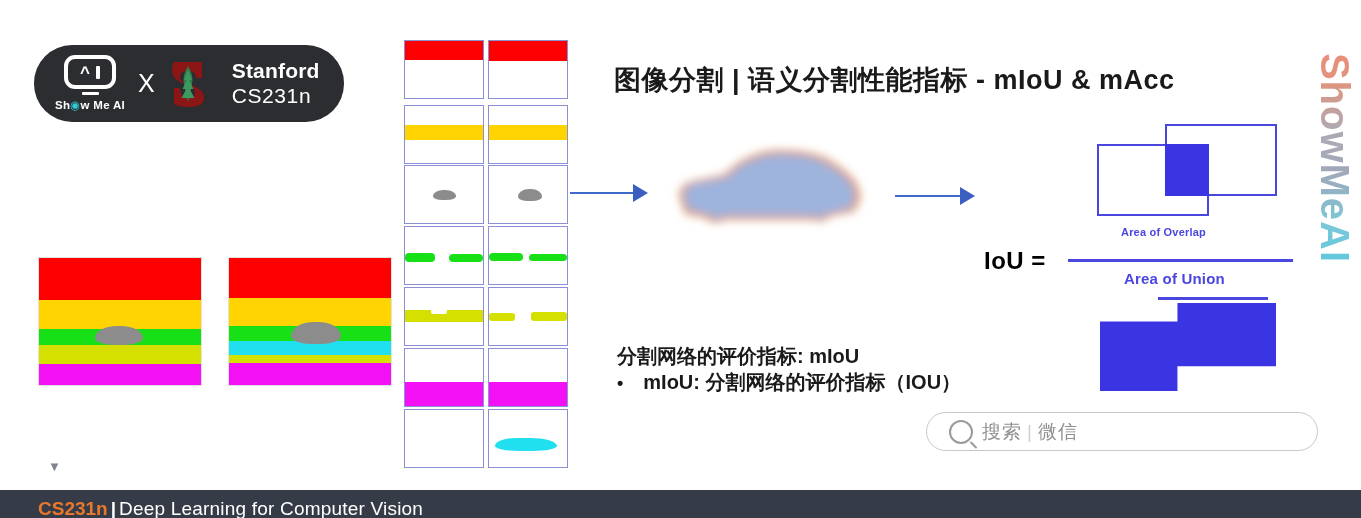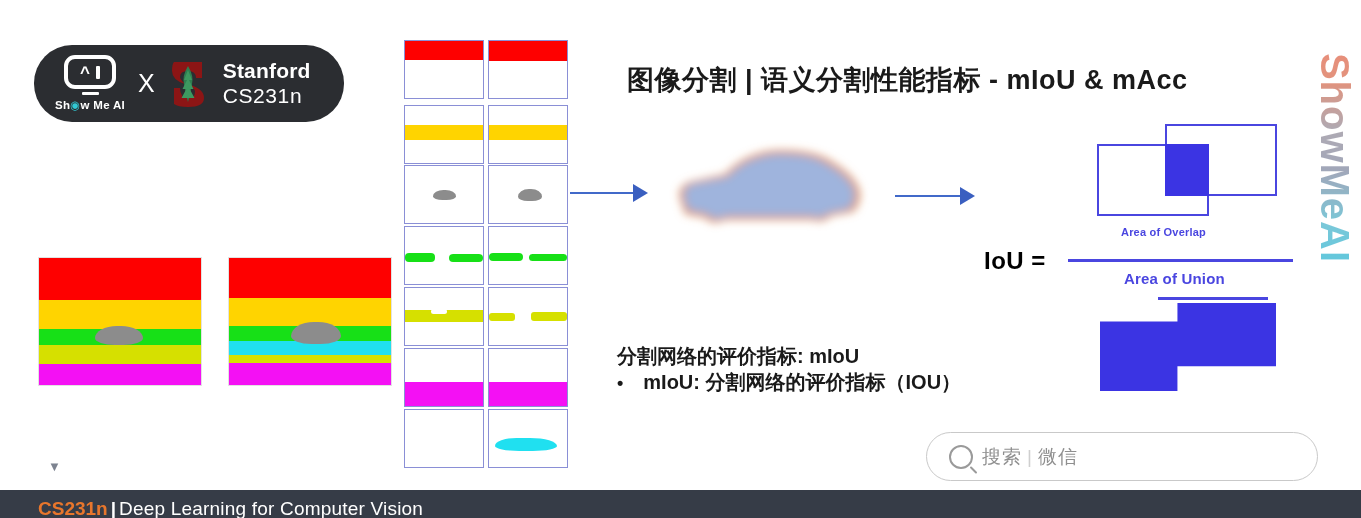--- a/index.html
+++ b/index.html
@@ -13,27 +13,27 @@
   .sma-screen{width:52px;height:34px;border:4px solid #ffffff;border-radius:11px;
     display:flex;align-items:center;justify-content:center;gap:6px;box-sizing:border-box;}
   .sma-caret{color:#fff;font-size:17px;font-weight:700;line-height:1;}
   .sma-bar{width:4px;height:13px;background:#fff;border-radius:1px;}
   .sma-stand{width:17px;height:3px;background:#fff;margin-top:3px;border-radius:1px;}
   .sma-word{color:#fff;font-size:11.5px;font-weight:700;letter-spacing:.3px;margin-top:3px;white-space:nowrap;}
   .sma-word .dot{color:#31c9d4;}
   .pill-x{color:#fff;font-size:25px;font-weight:400;margin:0 11px 0 6px;}
   .stanford-s{position:relative;width:44px;height:52px;flex:0 0 auto;}
   .stanford-s svg{display:block;}
-  .pill-text{margin-left:13px;color:#fff;line-height:1.16;}
+  .pill-text{margin-left:22px;color:#fff;line-height:1.16;}
   .pill-text .l1{font-size:21px;font-weight:600;letter-spacing:.2px;}
   .pill-text .l2{font-size:21px;font-weight:400;letter-spacing:.6px;}
 
   
   .title{position:absolute;left:614px;top:62px;font-size:27px;font-weight:700;color:#1a1a1a;
-    letter-spacing:.5px;white-space:nowrap;margin-left:13px;}
+    letter-spacing:.5px;white-space:nowrap;}
 
   
   .segpanel{position:absolute;border:1px solid #e2e2e2;background:#fff;overflow:hidden;}
   .seg-big{width:162px;height:127px;}
   .seg-big .band{position:absolute;left:0;width:100%;}
   .car{position:absolute;background:#8c8c8c;border-radius:50% 50% 45% 45%/70% 70% 40% 40%;}
 
   
   .tile{position:absolute;width:78px;height:57px;border:1.5px solid #8a8fd6;background:#fff;overflow:hidden;}
   .tile .band{position:absolute;left:0;width:100%;}
@@ -60,21 +60,21 @@
   .rectB{position:absolute;left:1165px;top:124px;width:112px;height:72px;border:2.5px solid #4a46e0;box-sizing:border-box;}
   .overlap{position:absolute;left:1165px;top:144px;width:44px;height:52px;background:#3b34e3;}
   .ovl-text{position:absolute;left:1121px;top:226px;font-size:11px;font-weight:700;color:#4a46e0;letter-spacing:.2px;}
   .frac-bar{position:absolute;left:1068px;top:259px;width:225px;height:2.5px;background:#4a46e0;}
   .uni-text{position:absolute;left:1124px;top:270px;font-size:15px;font-weight:700;color:#4a46e0;letter-spacing:.2px;}
   .small-bar{position:absolute;left:1158px;top:297px;width:110px;height:2.5px;background:#4a46e0;}
   .union-shape{position:absolute;left:1100px;top:303px;width:176px;height:88px;background:#3b34e3;
     clip-path:polygon(0% 21%,44% 21%,44% 0%,100% 0%,100% 72%,44% 72%,44% 100%,0% 100%);}
 
   
-  .searchbar{position:absolute;left:926px;top:432px;width:392px;height:49px;border:1.3px solid #c9c9c9;
+  .searchbar{position:absolute;left:926px;top:412px;width:392px;height:39px;border:1.3px solid #c9c9c9;
     border-radius:25px;background:#fff;display:flex;align-items:center;padding-left:22px;box-sizing:border-box;}
   .mag{width:20px;height:20px;border:2px solid #9a9a9a;border-radius:50%;position:relative;flex:0 0 auto;}
   .mag::after{content:"";position:absolute;right:-7px;bottom:-4px;width:9px;height:2px;background:#9a9a9a;
     transform:rotate(45deg);border-radius:1px;}
   .s-gray{font-size:19px;color:#8f8f8f;margin-left:9px;letter-spacing:1px;white-space:nowrap;}
   .s-sep{color:#cfcfcf;margin:0 5px;}
   .s-bold{font-size:19px;color:#111;font-weight:700;margin-left:9px;white-space:nowrap;}
 
   
   .watermark{position:absolute;left:1214px;top:135px;width:240px;height:46px;

